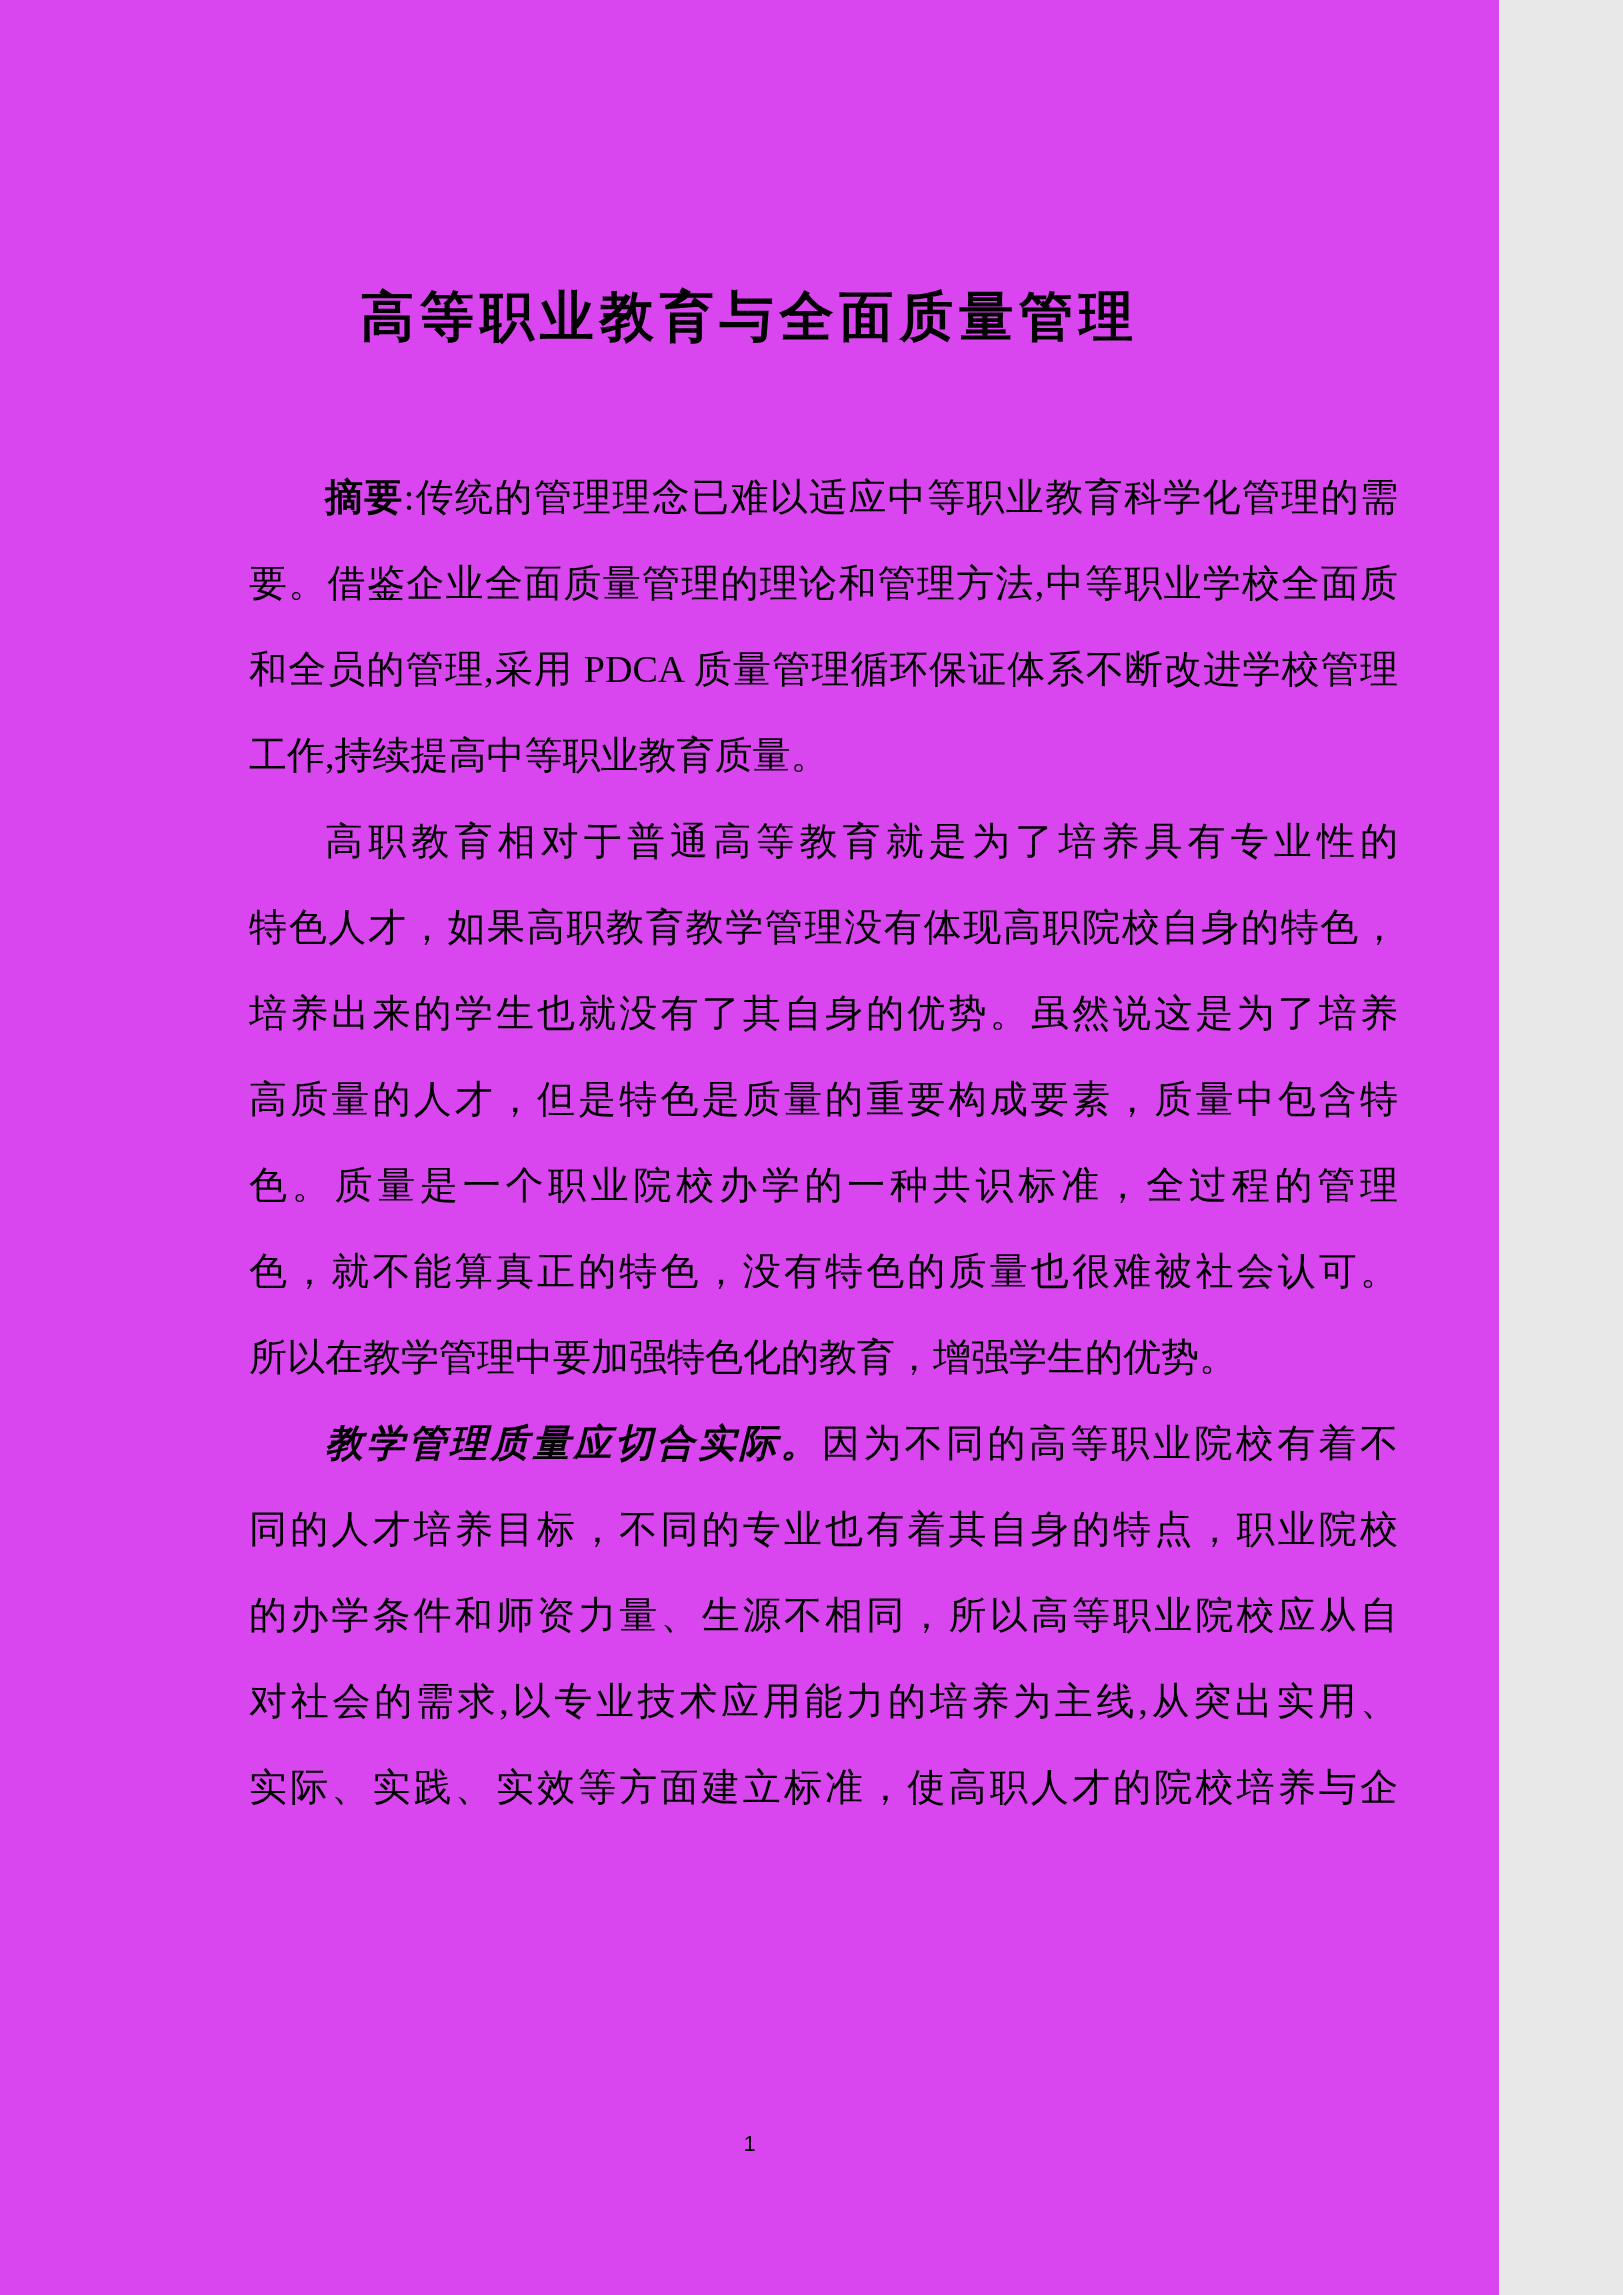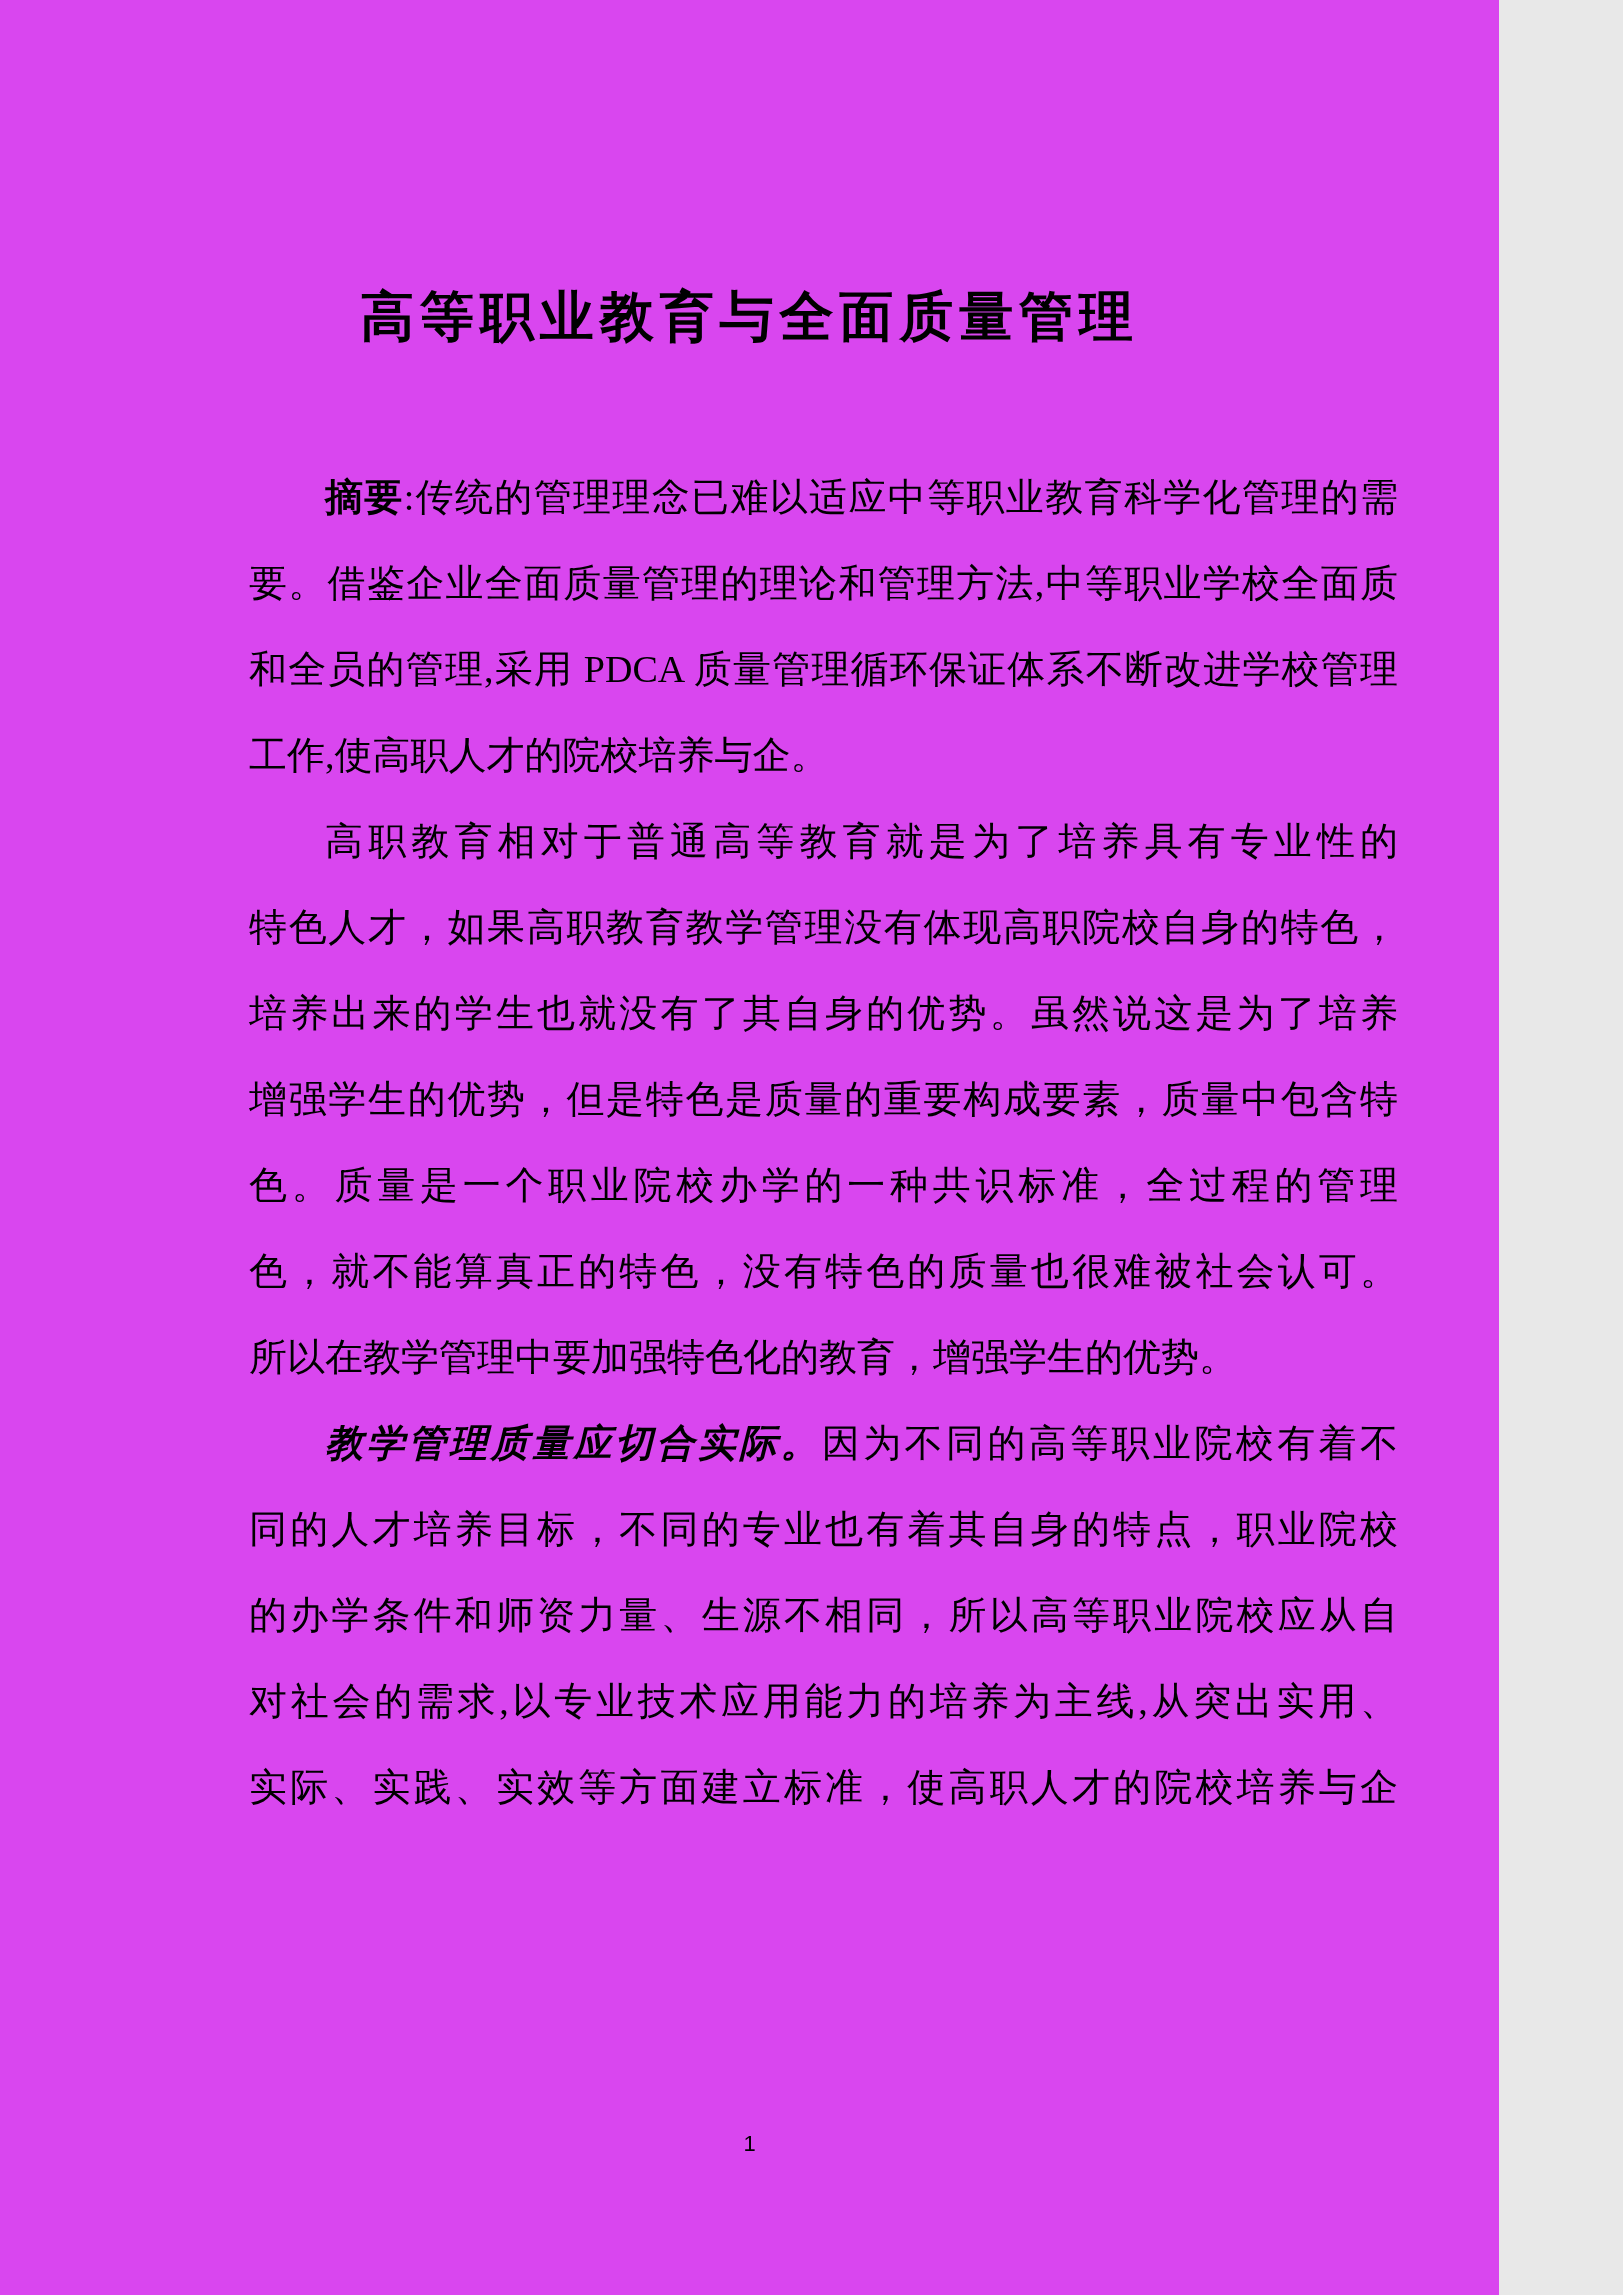--- a/index.html
+++ b/index.html
@@ -62,25 +62,25 @@
 </style>
 </head>
 <body>
 
 <div class="page">
   <h1 class="doc-title">高等职业教育与全面质量管理</h1>
   <div class="doc-body">
       <div class="line indent justify"><span class="seg-label">摘要</span><span class="seg-body">:传统的管理理念已难以适应中等职业教育科学化管理的需</span></div>
       <div class="line justify"><span class="seg-body">要。借鉴企业全面质量管理的理论和管理方法,中等职业学校全面质</span></div>
       <div class="line justify"><span class="seg-body">和全员的管理,采用 PDCA 质量管理循环保证体系不断改进学校管理</span></div>
-      <div class="line"><span class="seg-body">工作,使高职人才的院校培养与企。</span></div>
+      <div class="line"><span class="seg-body">工作,持续提高中等职业教育质量。</span></div>
       <div class="line indent justify"><span class="seg-body">高职教育相对于普通高等教育就是为了培养具有专业性的</span></div>
       <div class="line justify"><span class="seg-body">特色人才，如果高职教育教学管理没有体现高职院校自身的特色，</span></div>
       <div class="line justify"><span class="seg-body">培养出来的学生也就没有了其自身的优势。虽然说这是为了培养</span></div>
-      <div class="line justify"><span class="seg-body">增强学生的优势，但是特色是质量的重要构成要素，质量中包含特</span></div>
+      <div class="line justify"><span class="seg-body">高质量的人才，但是特色是质量的重要构成要素，质量中包含特</span></div>
       <div class="line justify"><span class="seg-body">色。质量是一个职业院校办学的一种共识标准，全过程的管理</span></div>
       <div class="line justify"><span class="seg-body">色，就不能算真正的特色，没有特色的质量也很难被社会认可。</span></div>
       <div class="line"><span class="seg-body">所以在教学管理中要加强特色化的教育，增强学生的优势。</span></div>
       <div class="line indent justify"><span class="seg-lead">教学管理质量应切合实际。</span><span class="seg-body">因为不同的高等职业院校有着不</span></div>
       <div class="line justify"><span class="seg-body">同的人才培养目标，不同的专业也有着其自身的特点，职业院校</span></div>
       <div class="line justify"><span class="seg-body">的办学条件和师资力量、生源不相同，所以高等职业院校应从自</span></div>
       <div class="line justify"><span class="seg-body">对社会的需求,以专业技术应用能力的培养为主线,从突出实用、</span></div>
       <div class="line justify"><span class="seg-body">实际、实践、实效等方面建立标准，使高职人才的院校培养与企</span></div>
     </div>
   <div class="page-number">1</div>

